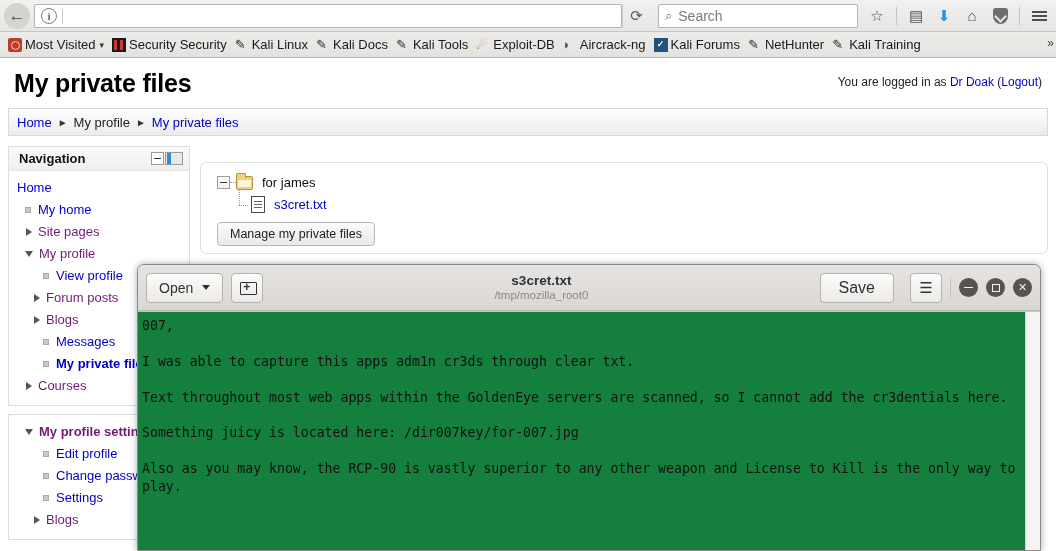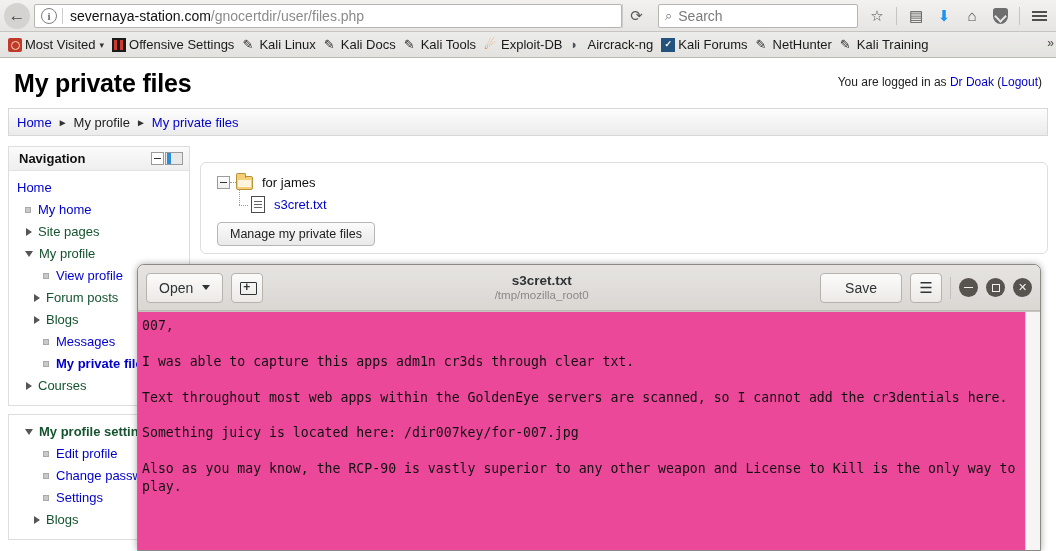--- a/index.html
+++ b/index.html
@@ -222,21 +222,21 @@
     background: #e9e9e9;
     display: flex; align-items: center;
     margin-left: 1px;
   }
   .dock-icon i { display: block; width: 4px; height: 11px; background: #2a8fd6; margin-left: 1px; }
 
   .block-body { padding: 6px 4px 8px 8px; }
   .navlist { list-style: none; margin: 0; padding: 0; font-size: 13px; }
   .navlist li { display: flex; align-items: center; line-height: 22px; }
   .navlist a { color: #0000cc; text-decoration: none; }
-  .navlist .plain { color: #14532d; }
+  .navlist .plain { color: #701a75; }
   .lvl0 { padding-left: 0; }
   .lvl1 { padding-left: 8px; }
   .lvl2 { padding-left: 26px; }
   .bullet {
     width: 6px; height: 6px; background: #c9c9c9; border: 1px solid #aaa;
     margin-right: 7px; flex: 0 0 auto;
   }
   .arrow-r {
     width: 0; height: 0;
     border-left: 6px solid #555;
@@ -360,42 +360,42 @@
   }
   .newdoc-glyph::after {
     content: "+"; position: absolute; left: 3.6px; top: 0px;
     font-size: 12px; line-height: 15px; color: #2e3436; font-weight: bold;
   }
   .g-title-wrap {
     flex: 1 1 auto; text-align: center; line-height: 1.15; min-width: 0;
   }
   .g-title { font-size: 13.5px; font-weight: bold; color: #2e3436; }
   .g-subtitle { font-size: 11.5px; color: #8b8885; margin-top: 1px; }
-  .save-btn { padding: 0 24px; font-size: 14px; margin-right: 8px; }
+  .save-btn { padding: 0 18px; font-size: 16px; margin-right: 16px; }
   .menu-btn { width: 32px; font-size: 15px; }
   .wm-sep { width: 1px; height: 22px; background: #c3c0bc; margin: 0 8px; }
   .wm-btns { display: flex; align-items: center; gap: 8px; }
   .wm {
     width: 19px; height: 19px; border-radius: 50%;
     background: #57534f;
     display: flex; align-items: center; justify-content: center;
     color: #f2f0ee; font-size: 11px; line-height: 1;
   }
   .wm-min i { display:block; width: 9px; height: 1.8px; background: #f2f0ee; }
   .wm-max i { display:block; width: 8px; height: 8px; border: 1.6px solid #f2f0ee; }
 
   .gedit-body {
     position: relative;
     height: 241px;
     background: #f6f5f4;
     border-top: 1px solid #c8c5c1;
   }
   .gedit-text {
     position: absolute; left: 0; top: 0; right: 15px; bottom: 0;
-    background: #ec4899;
+    background: #15803d;
     padding: 5px 6px 0 4px;
     font-family: "DejaVu Sans Mono", monospace;
     font-size: 13.2px;
     line-height: 17.9px;
     color: #111;
     white-space: pre-wrap;
     word-break: break-word;
     overflow: hidden;
   }
   .gedit-caret {
@@ -415,21 +415,20 @@
 <div class="browser-chrome">
 
   <div class="nav-toolbar">
     <div class="back-btn">
       <span>←</span>
     </div>
 
     <div class="urlbar">
       <span class="info-icon">i</span>
       <span class="url-sep"></span>
-      <span class="url-text"><span class="url-host">severnaya-station.com</span><span class="url-path">/gnocertdir/user/files.php</span></span>
     </div>
     <div class="reload-wrap">
       <span class="reload-icon">⟳</span>
     </div>
 
     <div class="searchbar">
       <span class="search-glass">⌕</span>
       <span class="search-ph">Search</span>
     </div>
 
@@ -454,21 +453,21 @@
   </div>
 
   <div class="bookmarks-bar">
     <div class="bm">
       <span class="fi fi-mostvisited"></span>
       <span class="bm-label">Most Visited</span>
       <span class="bm-caret">▾</span>
     </div>
     <div class="bm">
       <span class="fi fi-offsec"></span>
-      <span class="bm-label">Offensive Settings</span>
+      <span class="bm-label">Security Security</span>
     </div>
     <div class="bm">
       <span class="fi fi-dragon">✎</span>
       <span class="bm-label">Kali Linux</span>
     </div>
     <div class="bm">
       <span class="fi fi-dragon">✎</span>
       <span class="bm-label">Kali Docs</span>
     </div>
     <div class="bm">

